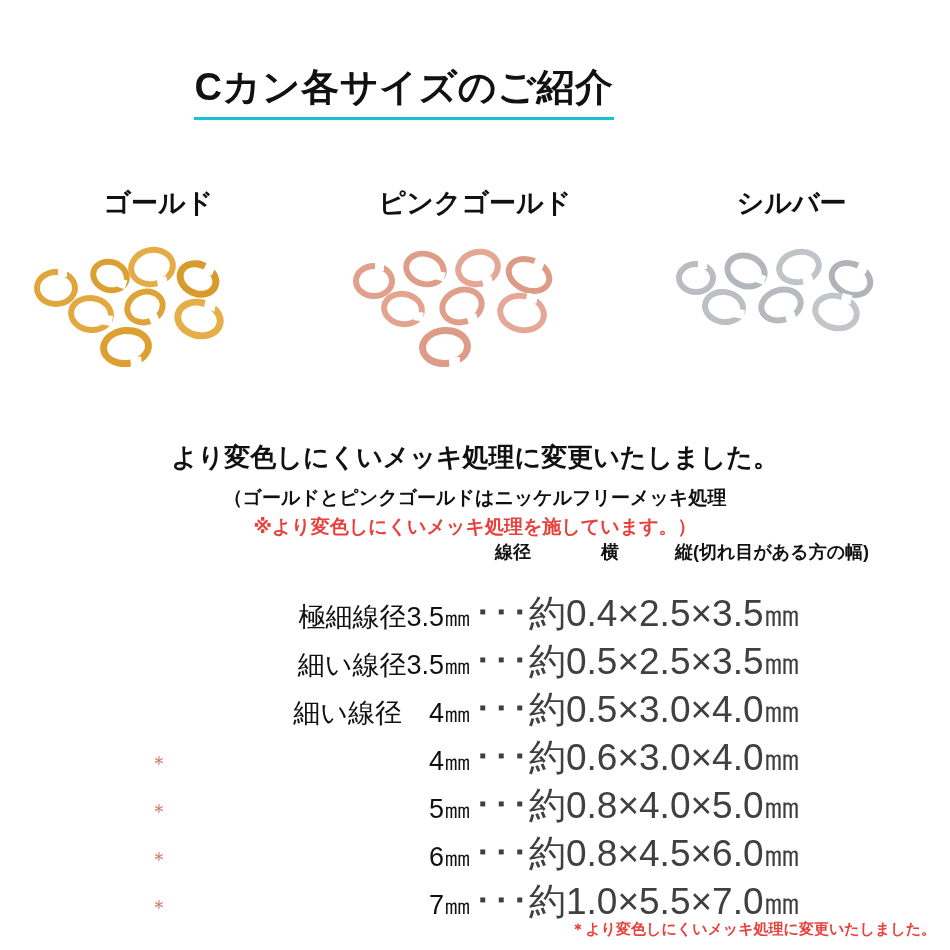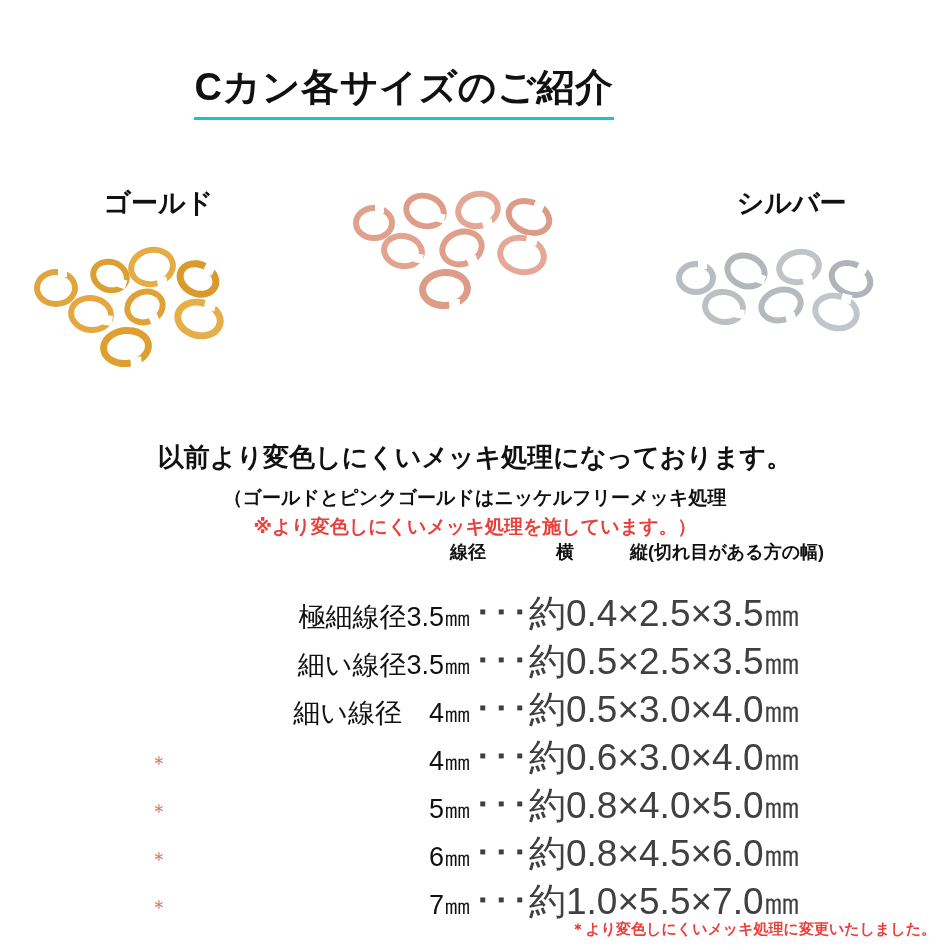--- a/index.html
+++ b/index.html
@@ -114,21 +114,21 @@
     left: 0;
     width: 950px;
   }
   .spec-head {
     position: relative;
     height: 30px;
     font-size: 18px;
     font-weight: bold;
     color: #111;
   }
-  .spec-head span { position: absolute; white-space: nowrap; }
+  .spec-head span { position: absolute; white-space: nowrap; margin-left: 45px; }
   .h-wire  { left: 450px; }
   .h-width { left: 556px; }
   .h-height{ left: 630px; }
 
   .spec-rows {
     margin-top: 19px;
   }
   .spec-row {
     display: flex;
     align-items: baseline;
@@ -204,20 +204,21 @@
         <div class="ring" style="left:146px; top:56px; width:50px; height:40px; border-width:7px; border-color:#e6ae48; transform:rotate(14deg);">
           <div class="gap" style="left:20px; top:-8px; width:11px; height:10px;"></div>
         </div>
         <div class="ring" style="left:72px; top:84px; width:52px; height:40px; border-width:7px; border-color:#dda030; transform:rotate(-6deg);">
           <div class="gap" style="left:22px; bottom:-8px; width:11px; height:10px;"></div>
         </div>
       </div>
     </div>
 
     <div class="color-col">
+      <div class="color-label">ピンクゴールド</div>
       <div class="rings-box">
         <div class="ring" style="left:8px;  top:20px; width:42px; height:36px; border-width:6px; border-color:#e0a08c;">
           <div class="gap" style="left:16px; top:-7px; width:9px; height:9px;"></div>
         </div>
         <div class="ring" style="left:58px; top:8px;  width:44px; height:36px; border-width:6px; border-color:#dd9d89; transform:rotate(16deg);">
           <div class="gap" style="right:-5px; top:10px; width:9px; height:9px;"></div>
         </div>
         <div class="ring" style="left:110px; top:6px; width:46px; height:38px; border-width:6px; border-color:#e4a794; transform:rotate(-14deg);">
           <div class="gap" style="left:18px; bottom:-7px; width:10px; height:9px;"></div>
         </div>
@@ -262,21 +263,21 @@
         </div>
         <div class="ring" style="left:150px; top:50px; width:48px; height:38px; border-width:6px; border-color:#c2c5c9; transform:rotate(14deg);">
           <div class="gap" style="left:20px; top:-7px; width:10px; height:9px;"></div>
         </div>
       </div>
     </div>
 
   </div>
 
   <div class="notes">
-    <div class="note-main">以前より変色しにくいメッキ処理になっております。</div>
+    <div class="note-main">より変色しにくいメッキ処理に変更いたしました。</div>
     <div class="note-sub">（ゴールドとピンクゴールドはニッケルフリーメッキ処理</div>
     <div class="note-red">※より変色しにくいメッキ処理を施しています。）</div>
   </div>
 
   <div class="spec">
     <div class="spec-head">
       <span class="h-wire">線径</span>
       <span class="h-width">横</span>
       <span class="h-height">縦(切れ目がある方の幅)</span>
     </div>

